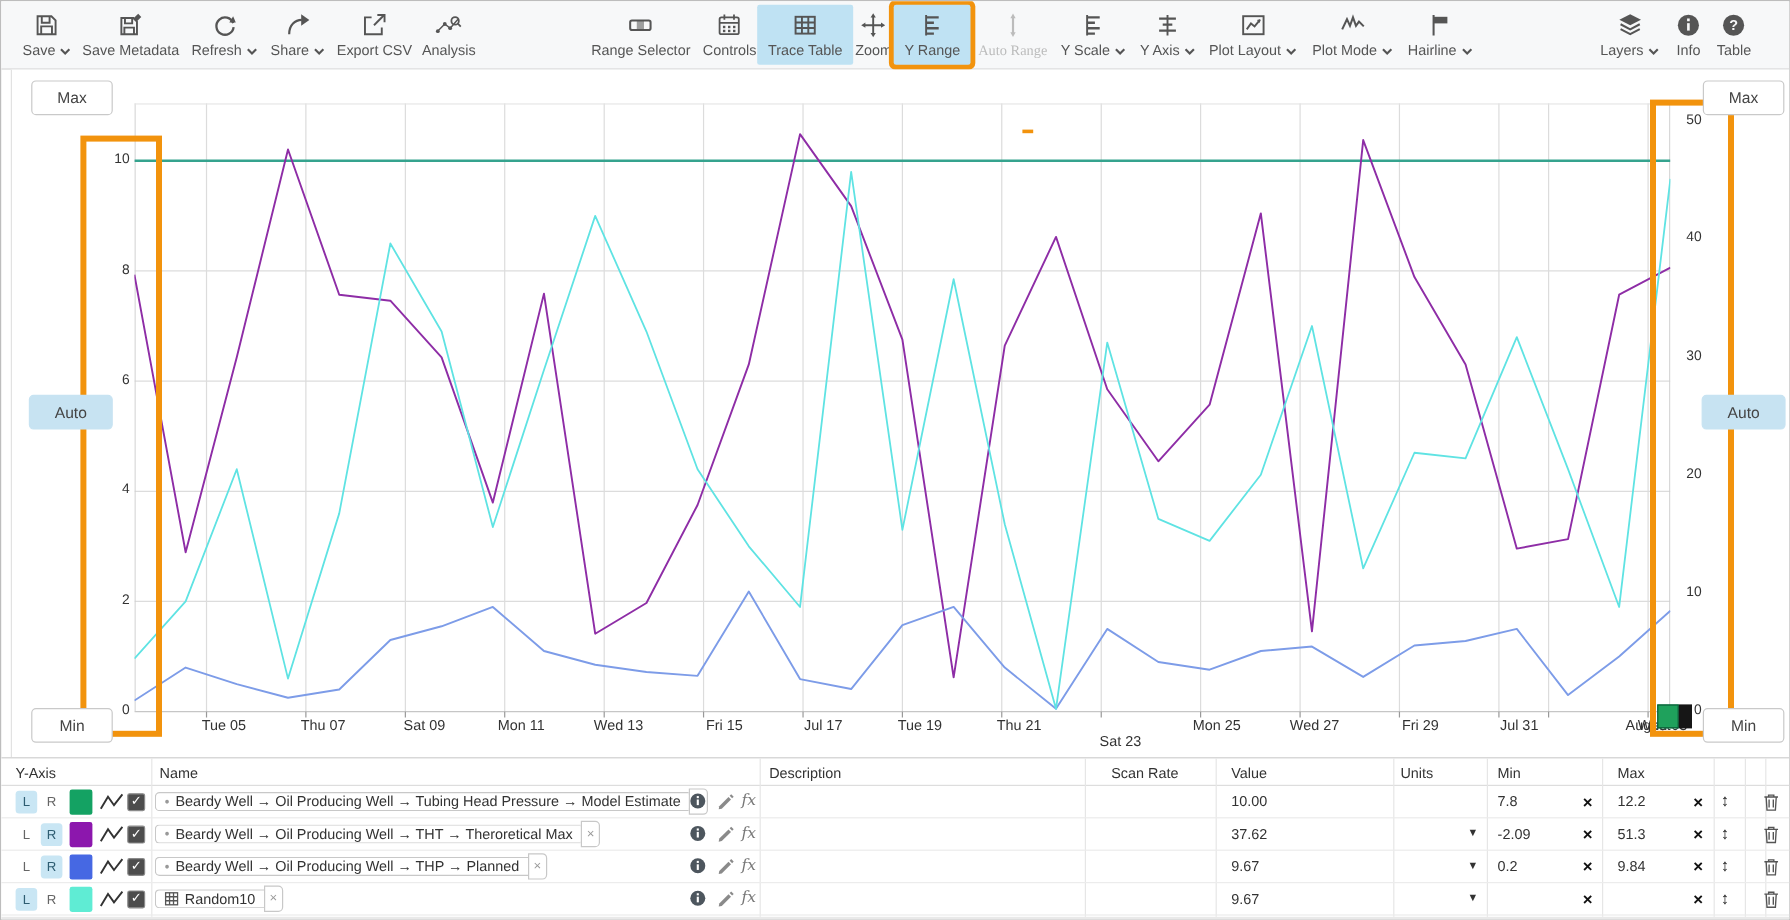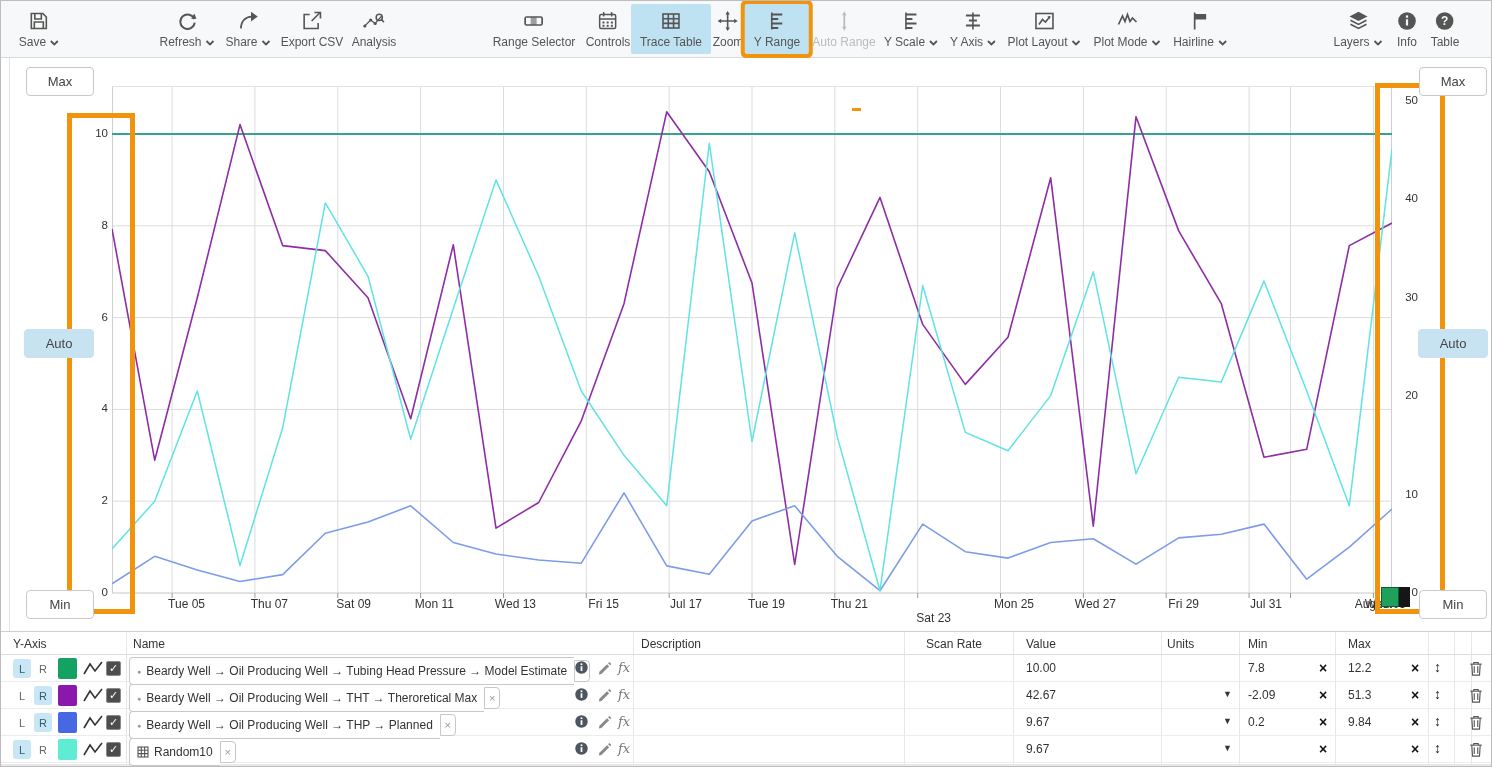--- a/index.html
+++ b/index.html
@@ -7,21 +7,21 @@
   body { font-family:"Liberation Sans", sans-serif; background:#f2f2f2; }
   .app { position:relative; width:1492px; height:767px; background:#fff; border:1px solid #bdbdbd; overflow:hidden; }
 
   
   .toolbar { position:absolute; left:0; top:0; width:1492px; height:57px; background:#f7f8f9; border-bottom:1px solid #d8d8d8; }
   .tb-item { position:absolute; top:3px; height:50px; transform:translateX(-50%);
              display:flex; flex-direction:column; align-items:center; justify-content:center;
              gap:2px; padding:0 9px; color:#555; cursor:pointer; white-space:nowrap; border-radius:2px; }
   .tb-item.active { background:#bfe2f3; }
   .tb-item.yrange-hl { box-shadow:0 0 0 4px #f2930d; }
-  .tb-item.disabled { color:#bcbcbc; }
+  .tb-item.disabled { color:#bcbcbc;font-family:Liberation Serif, serif; }
   .tb-icon { height:24px; display:flex; align-items:center; }
   .tb-label-row { display:flex; align-items:center; gap:4px; font-size:12px; }
   .chev { margin-top:1px; }
 
   
   .chart-area { position:absolute; left:8px; top:57px; width:1484px; height:573px; background:#fff; border-left:1px solid #e2e2e2; }
   .plot-wrap { position:absolute; left:102px; top:28px; width:1280px; height:513px; }
   .ybtn { position:absolute; width:68px; height:29px; background:#fff; border:1px solid #c9c9c9; border-radius:4px;
           font-size:13px; color:#444; text-align:center; line-height:27px; cursor:pointer; z-index:30; font-family:"Liberation Sans",sans-serif; }
   .ybtn.auto { background:#c7e3f2; border:1px solid #c7e3f2; width:70px; }
@@ -38,21 +38,21 @@
   .tt-header { position:absolute; left:0; top:0; width:1492px; height:23px; border-bottom:1px solid #ddd; }
   .tt-header span { position:absolute; top:5px; font-size:12px; color:#333; }
   .tt-row { position:absolute; left:0; width:1492px; height:27px; border-bottom:1px solid #ececec; }
   .badge { position:absolute; top:4px; width:18px; height:19px; border-radius:3px; display:flex; align-items:center; justify-content:center; font-size:11px; color:#666; cursor:pointer; }
   .badge.sel { background:#c9e6f4; color:#2e5d72; }
   .swatch { position:absolute; left:57px; top:3px; width:19px; height:21px; border-radius:2px; cursor:pointer; }
   .zig { position:absolute; left:81px; top:4px; cursor:pointer; }
   .cbox { position:absolute; left:105px; top:6px; width:15px; height:15px; background:#4d4d4d; border:1px solid #8a8a8a; border-radius:2px;
           color:#fff; font-size:11px; line-height:13px; text-align:center; cursor:pointer; }
   .pillwrap { position:absolute; left:128px; top:2px; display:flex; align-items:center; gap:0; }
-  .pill { display:inline-flex; align-items:center; gap:5px; border:1px solid #c8c8c8; border-radius:4px 0 0 4px; border-right:none; background:#fff; padding:2px 7px; height:28px; font-size:12px; color:#333; }
+  .pill { display:inline-flex; align-items:center; gap:5px; border:1px solid #c8c8c8; border-radius:4px 0 0 4px; border-right:none; background:#fff; padding:2px 7px; height:16px; font-size:12px; color:#333; }
   .pill-dot { color:#999; font-size:7px; }
   .pill-x { display:inline-flex; align-items:center; justify-content:center; width:16px; height:22px; border:1px solid #c8c8c8; border-radius:0 4px 4px 0; color:#999; font-size:11px; cursor:pointer; background:#fff; }
   .rowicon { position:absolute; top:5px; cursor:pointer; }
   .fx { position:absolute; left:617px; top:5px; font-family:"DejaVu Serif",serif; font-style:italic; color:#777; font-size:13px; cursor:pointer; }
   .val { position:absolute; left:1025px; top:6px; color:#333; }
   .ucaret { position:absolute; left:1222px; top:7px; font-size:9px; color:#333; cursor:pointer; }
   .minv { position:absolute; left:1247px; top:6px; cursor:text; }
   .maxv { position:absolute; left:1347px; top:6px; cursor:text; }
   .clrx { position:absolute; top:5px; font-weight:bold; font-size:14px; color:#111; cursor:pointer; }
   .updn { position:absolute; left:1433px; top:4px; font-size:14px; font-weight:bold; color:#222; cursor:pointer; }
@@ -76,20 +76,33 @@
           </svg>
         </span>
       <span class="tb-label-row">
           <span>Save</span>
           <svg class="chev" width="9" height="6">
             <path d="M1,1 L4.5,4.5 L8,1" stroke="currentColor" stroke-width="1.8" fill="none"></path>
           </svg>
         </span>
     </div>
 
+    <div class="tb-item" style="left:108px">
+      <span class="tb-icon">
+          <svg width="24" height="24" viewBox="0 0 24 24" fill="none" stroke="currentColor" stroke-width="1.6">
+            <path d="M4.5,6 h10 l3,3 v10.5 h-13 z"></path>
+            <path d="M7.5,6 v4.5 h6 v-4.5"></path>
+            <path d="M7,19.5 v-5.5 h8 v5.5"></path>
+            <path d="M14.5,6.5 l4,-4 2.6,2.6 -4,4 z" fill="currentColor" stroke="none"></path>
+          </svg>
+        </span>
+      <span class="tb-label-row">
+          <span>Save Metadata</span>
+        </span>
+    </div>
 
     <div class="tb-item" style="left:186px">
       <span class="tb-icon">
           <svg width="24" height="24" viewBox="0 0 24 24" fill="none" stroke="currentColor" stroke-width="1.9">
             <path d="M18.8,10.2 A7.2,7.2 0 1 0 19.2,13.6"></path>
             <path d="M21,9.8 L15.6,9.8 L18.8,4.6 z" fill="currentColor" stroke="none"></path>
           </svg>
         </span>
       <span class="tb-label-row">
           <span>Refresh</span>
@@ -544,21 +557,21 @@
         </span>
       <span class="rowicon" style="left:596px">
           <svg width="16" height="16" viewBox="0 0 20 20">
             <path d="M3,14.8 L12.6,5.2 l2.6,2.6 L5.6,17.4 L2.4,18 z" fill="#8a8a8a"></path>
             <path d="M13.8,4 l1.6,-1.6 2.6,2.6 -1.6,1.6 z" fill="#8a8a8a"></path>
           </svg>
         </span>
       <span class="fx">fx</span>
       <span class="cell" style="position:absolute;left:640px;top:6px"></span>
       <span class="cell" style="position:absolute;left:925px;top:6px"></span>
-      <span class="val">42.67</span>
+      <span class="val">37.62</span>
       <span class="ucaret" style="visibility:visible">▼</span>
       <span class="minv">-2.09</span>
       <span class="clrx" style="left:1318px">×</span>
       <span class="maxv">51.3</span>
       <span class="clrx" style="left:1410px">×</span>
       <span class="updn">↕</span>
       <span class="trash">
           <svg width="14" height="17" viewBox="0 0 16 18" fill="none" stroke="#555" stroke-width="1.3">
             <path d="M1.5,4 H14.5"></path>
             <path d="M5.5,4 V2.2 H10.5 V4"></path>

